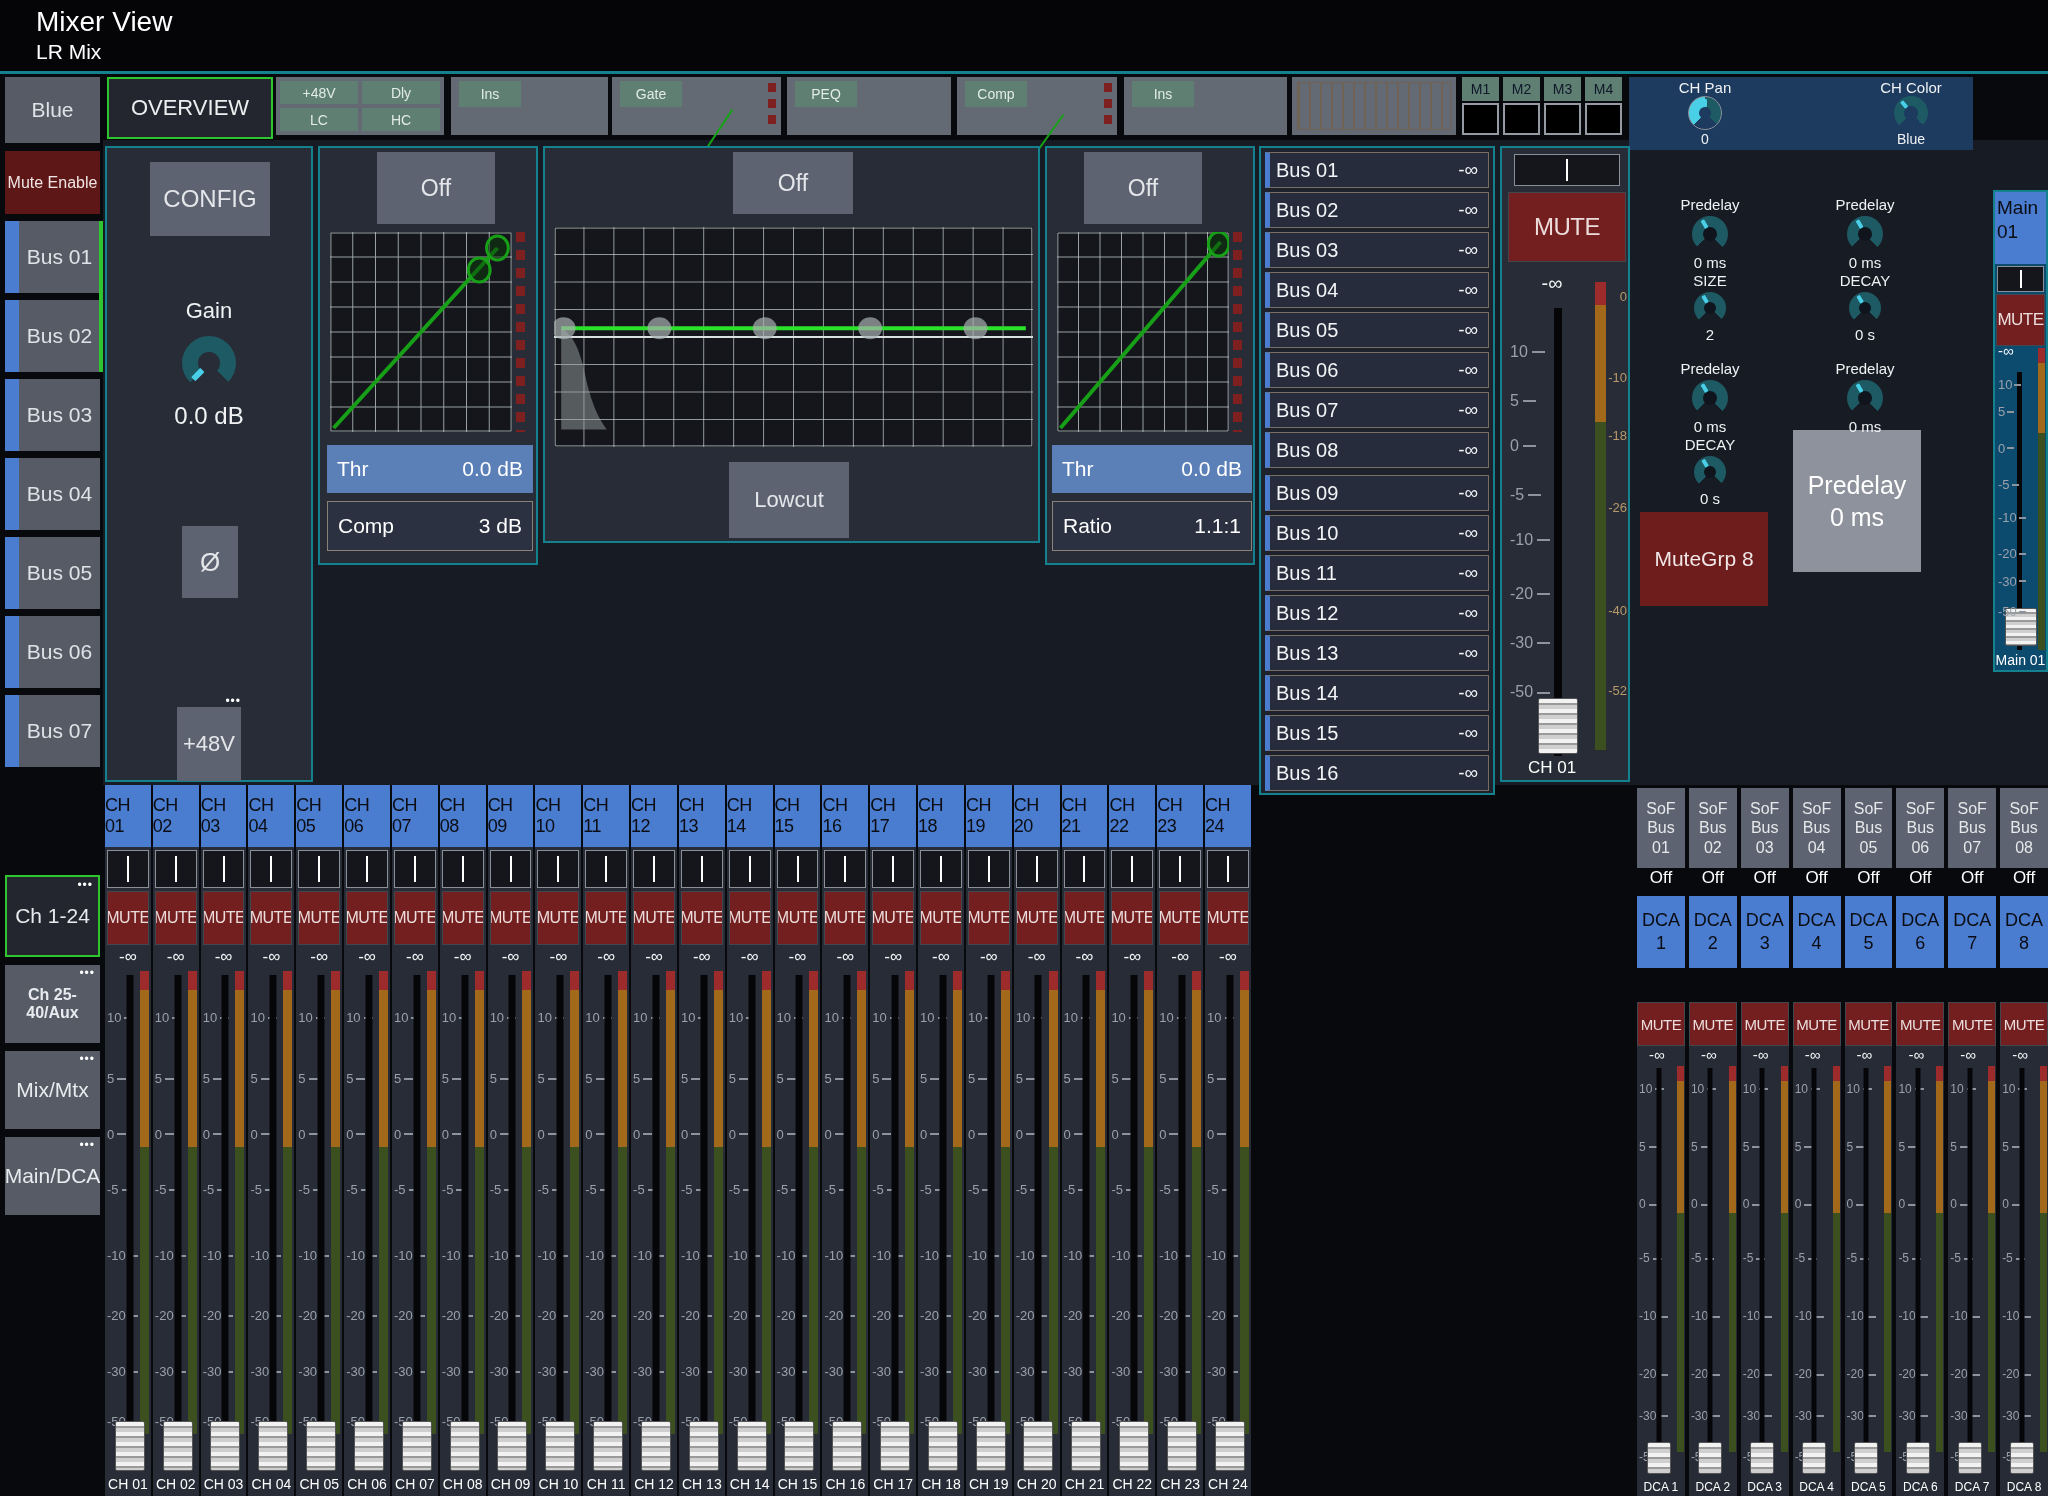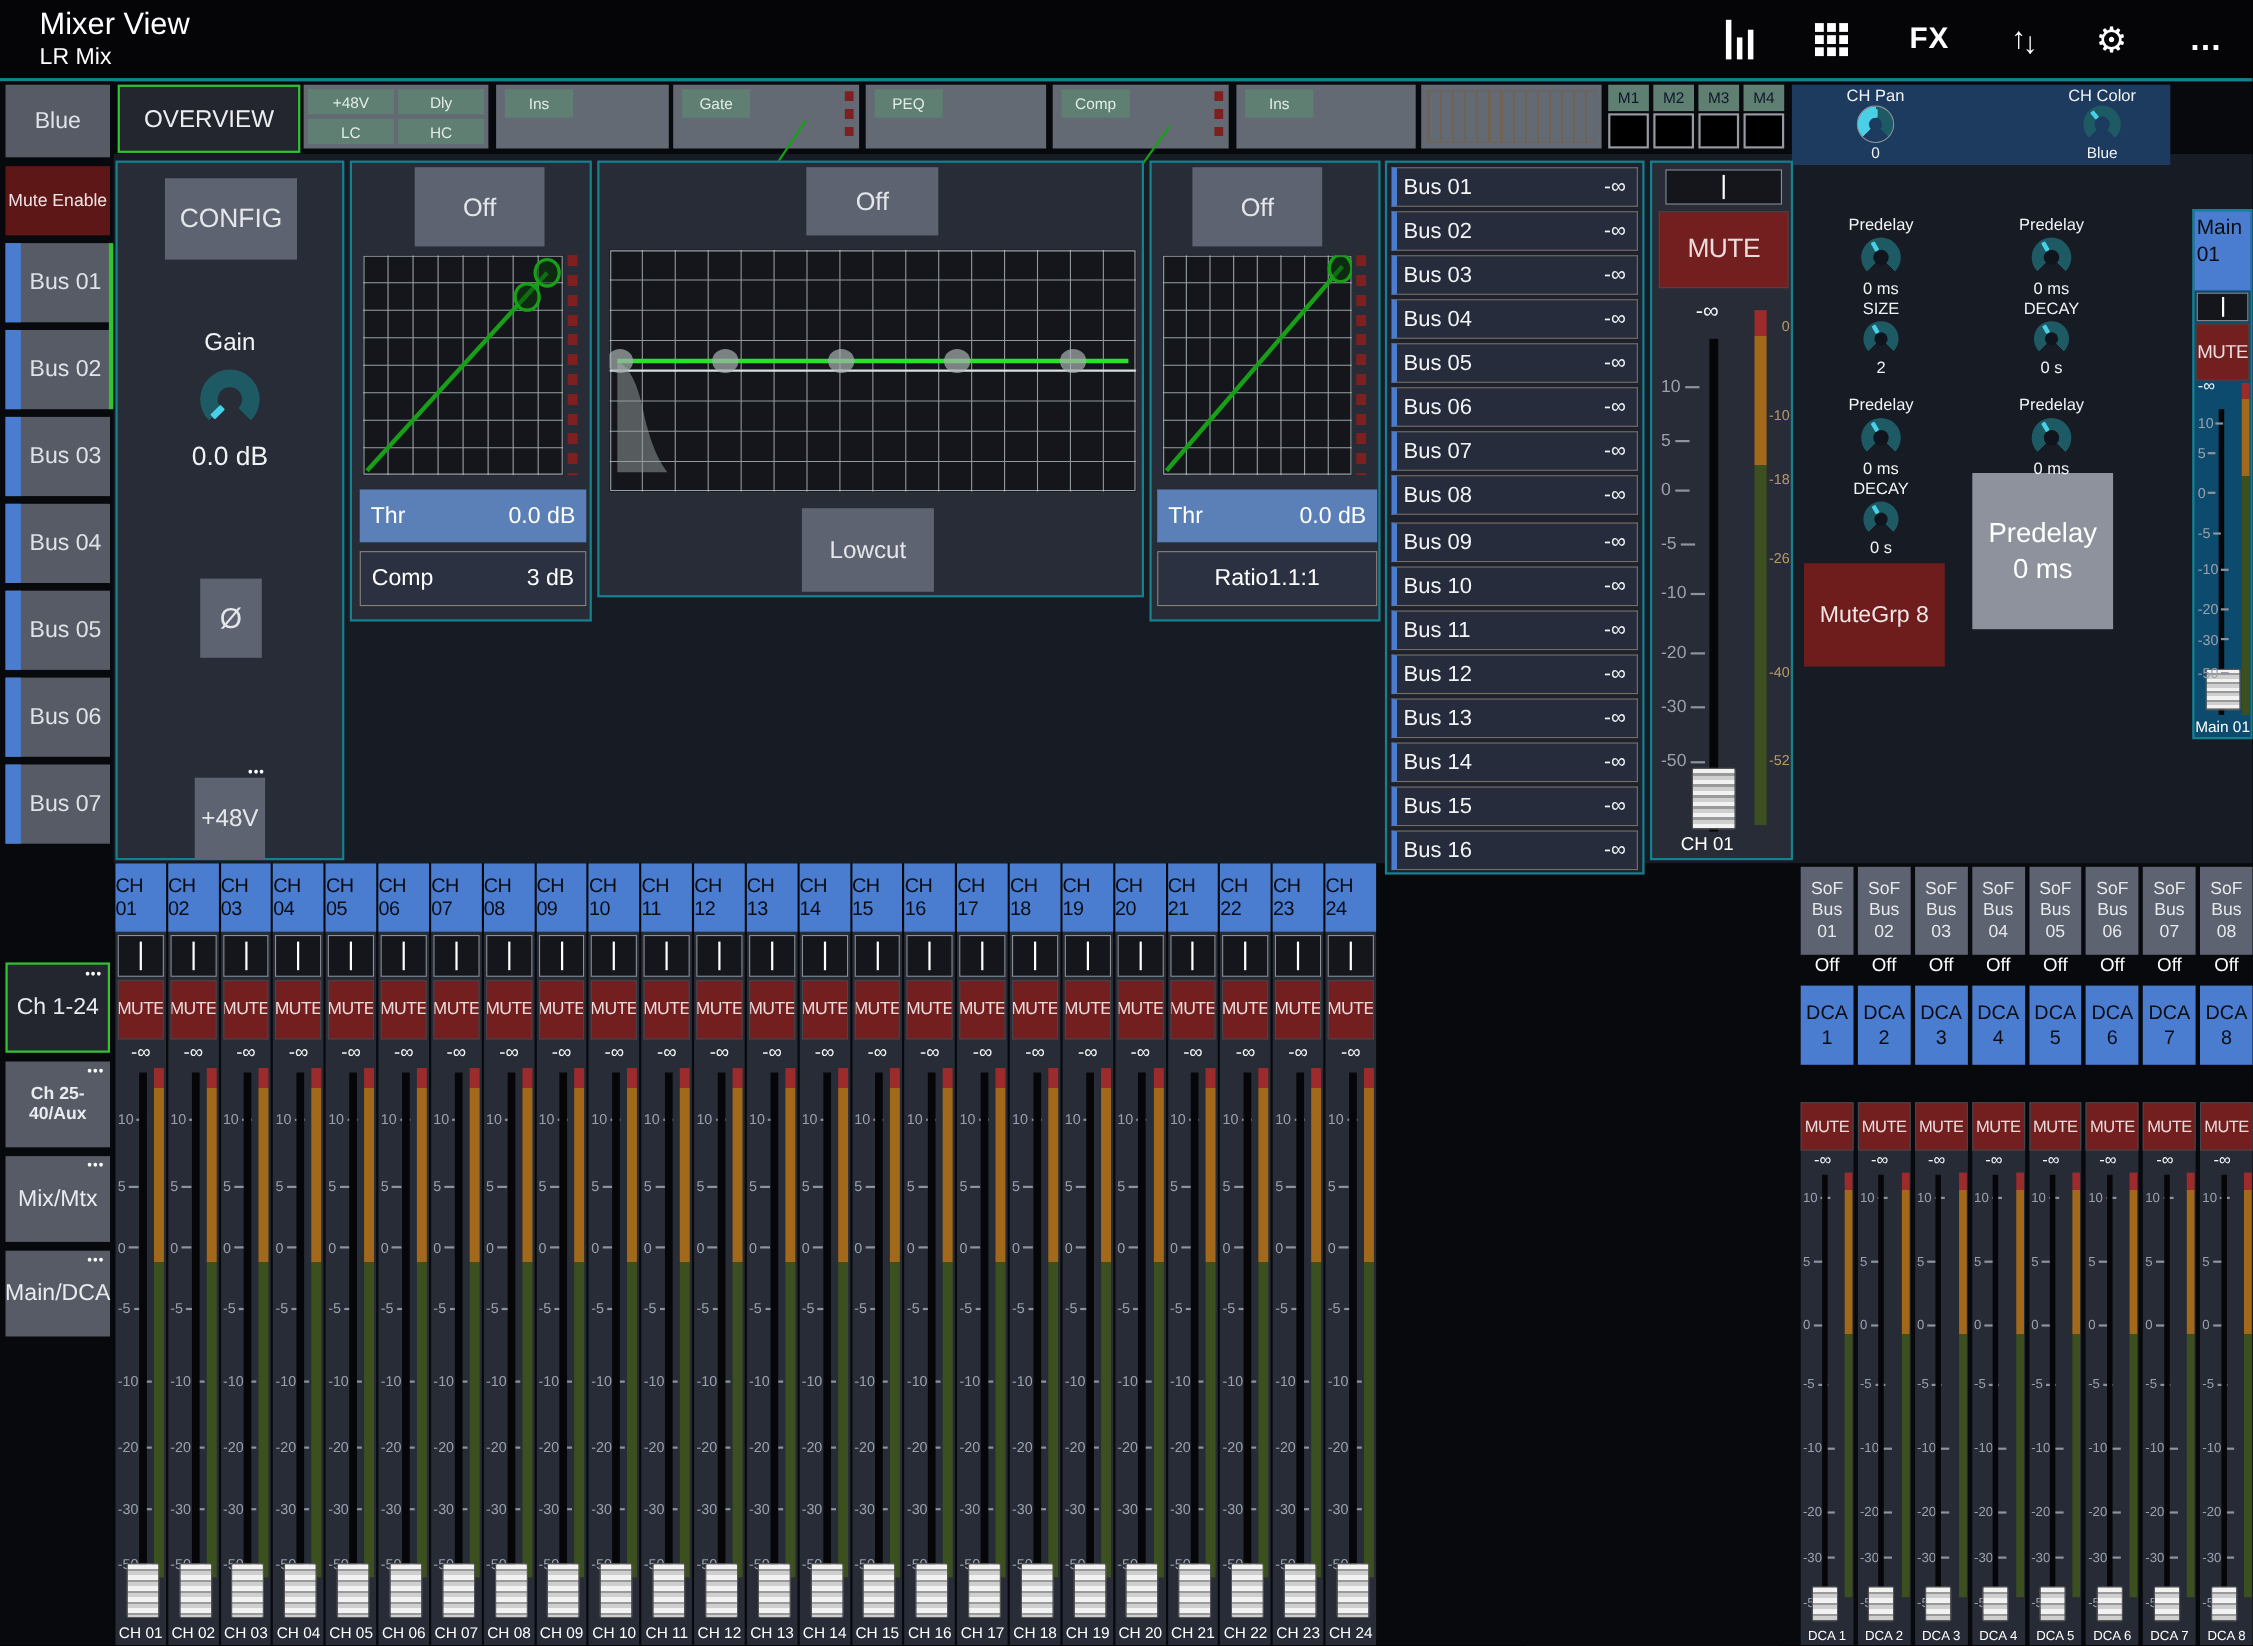--- a/index.html
+++ b/index.html
@@ -89,21 +89,21 @@
   .graph svg{display:block;width:100%;height:100%;}
   .gdash{position:absolute;top:84px;width:9px;height:200px;background:repeating-linear-gradient(180deg,#7e2020 0 10px,transparent 10px 18px);}
   #gate-dash{left:196px;}
   #comp-dash{left:186px;}
   .prow{position:absolute;display:flex;justify-content:space-between;align-items:center;padding:0 10px;font-size:21px;color:#fff;box-sizing:border-box;}
   .prow.blue{background:#5b80b8;}
   .prow.dark{background:#2b3140;border:1px solid #8a8276;}
   #gate-thr{left:7px;top:297px;width:206px;height:48px;}
   #gate-depth{left:7px;top:353px;width:206px;height:50px;}
   #comp-thr{left:5px;top:297px;width:200px;height:48px;}
-  #comp-ratio{left:5px;top:353px;width:200px;height:50px;justify-content:center;}
+  #comp-ratio{left:5px;top:353px;width:200px;height:50px;}
   
   .bus-row{position:relative;height:36px;margin-bottom:4px;background:#262c3b;border:1px solid #776f64;border-left:5px solid #4a7cd0;display:flex;justify-content:space-between;align-items:center;padding:0 10px 0 6px;box-sizing:border-box;}
   .bus-row.grp{margin-top:7px;}
   .bus-name{font-size:20px;color:#f2f4f6;}
   .bus-lvl{font-size:19px;color:#f2f4f6;}
   
   .pan{background:#15161c;border:1px solid #8a8f98;display:flex;align-items:center;justify-content:center;box-sizing:border-box;}
   .pan-line{width:2px;height:72%;background:#fff;}
   .mute-btn{background:#731f1f;border:1px solid #42474f;color:#ecdcdc;display:flex;align-items:center;justify-content:center;font-size:16px;letter-spacing:-0.5px;overflow:hidden;box-sizing:border-box;}
   .slab{position:absolute;left:2px;font-size:13px;color:#9aa1ab;line-height:1;}
@@ -169,42 +169,20 @@
   .dca-lbl{height:16px;font-size:12px;color:#fff;text-align:center;white-space:nowrap;overflow:hidden;}
 </style>
 </head>
 <body>
 
 <div id="root">
 
   <div id="topbar">
     <div id="title">Mixer View</div>
     <div id="subtitle">LR Mix</div>
-    <div id="topicons">
-      <span class="ico-levels">
-          <i style="height:36px"></i>
-          <i style="height:20px"></i>
-          <i style="height:27px"></i>
-        </span>
-      <span class="ico-grid">
-          <i></i>
-          <i></i>
-          <i></i>
-          <i></i>
-          <i></i>
-          <i></i>
-          <i></i>
-          <i></i>
-          <i></i>
-        </span>
-      <span class="ico-fx">FX</span>
-      <span class="ico-sort"><span>↑</span><span style="position:relative;top:4px">↓</span></span>
-      <span class="ico-gear">⚙</span>
-      <span class="ico-more">…</span>
-    </div>
   </div>
   <div id="teal-line"></div>
 
   <div id="main-bg"></div>
   <div id="bottom-bg"></div>
 
   <div id="sidebar">
     <div id="sb-fine" class="sb-btn">Blue</div>
     <div id="sb-mute-enable" class="sb-btn">Mute Enable</div>
     <div id="sb-buses">

